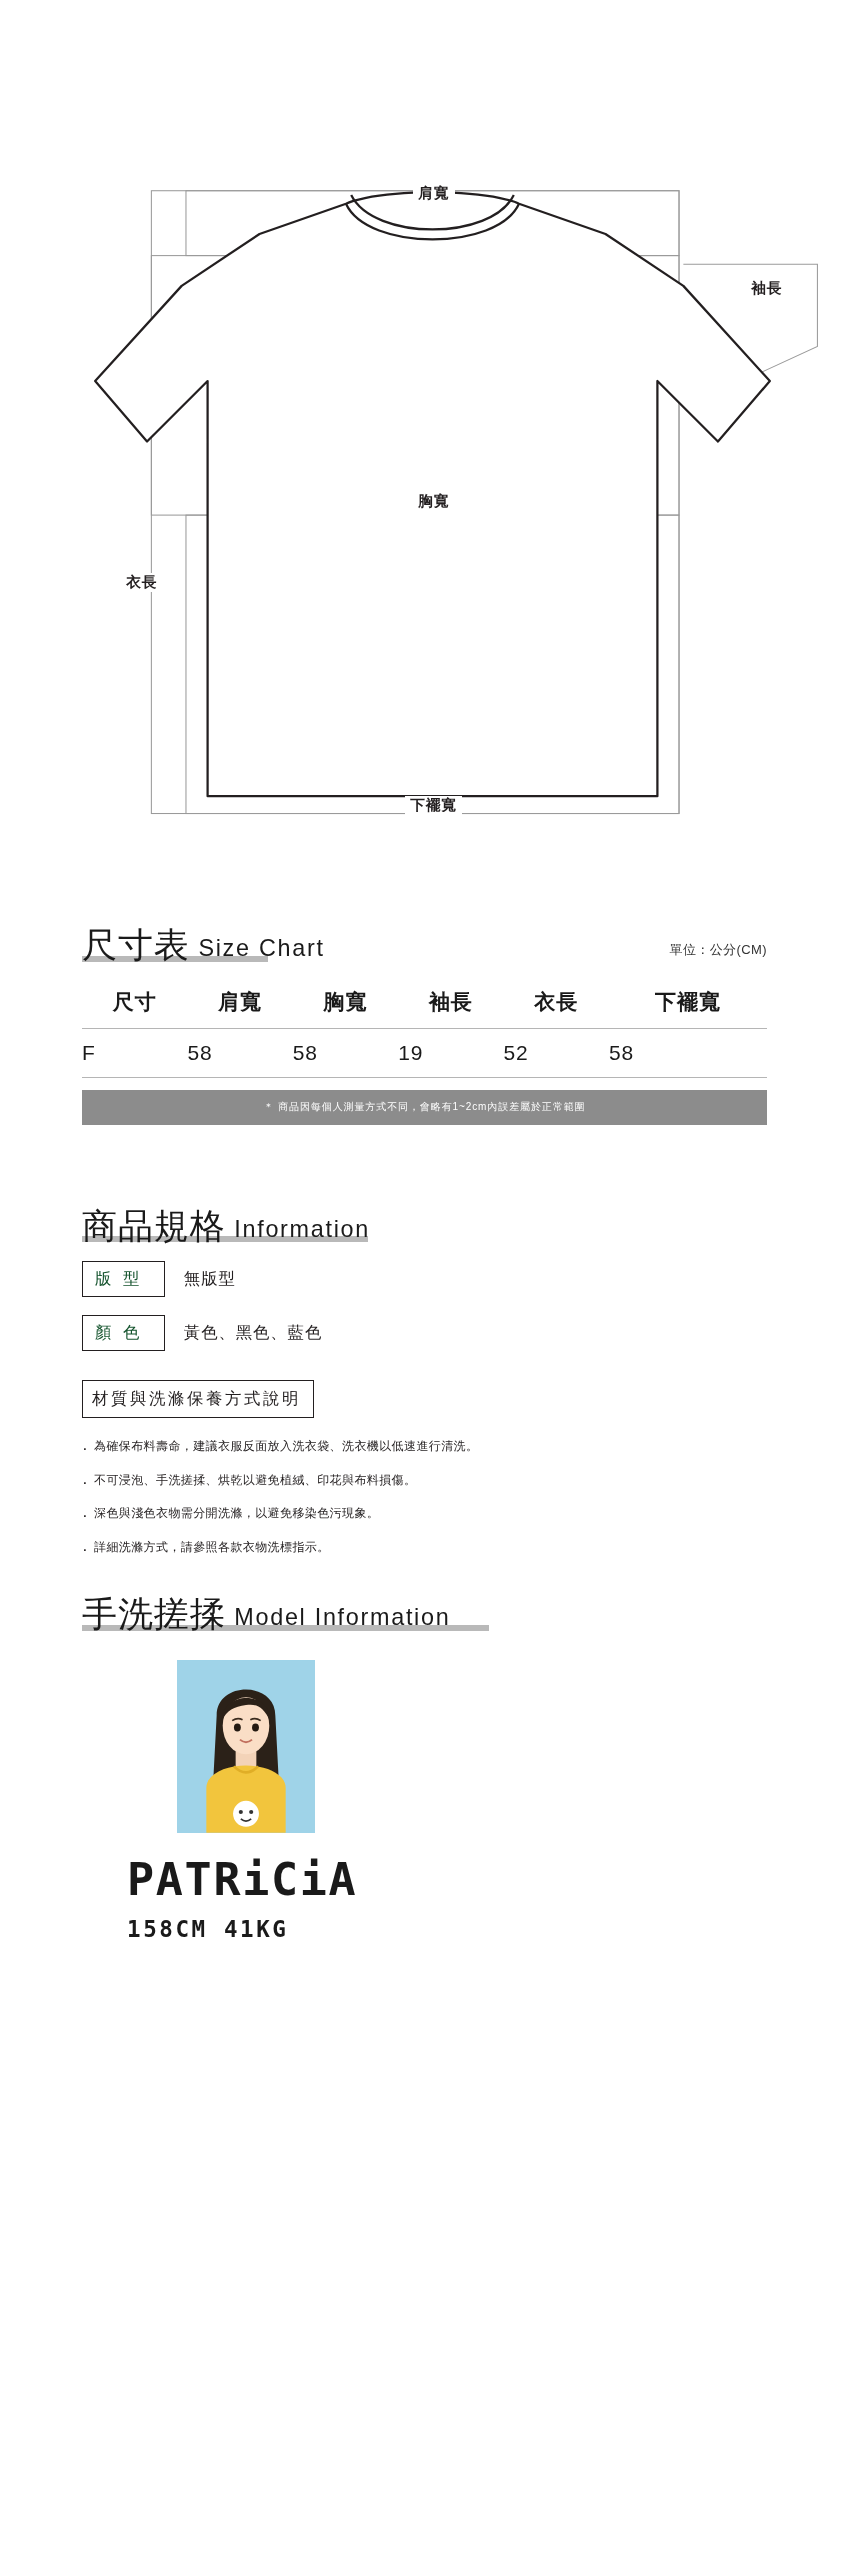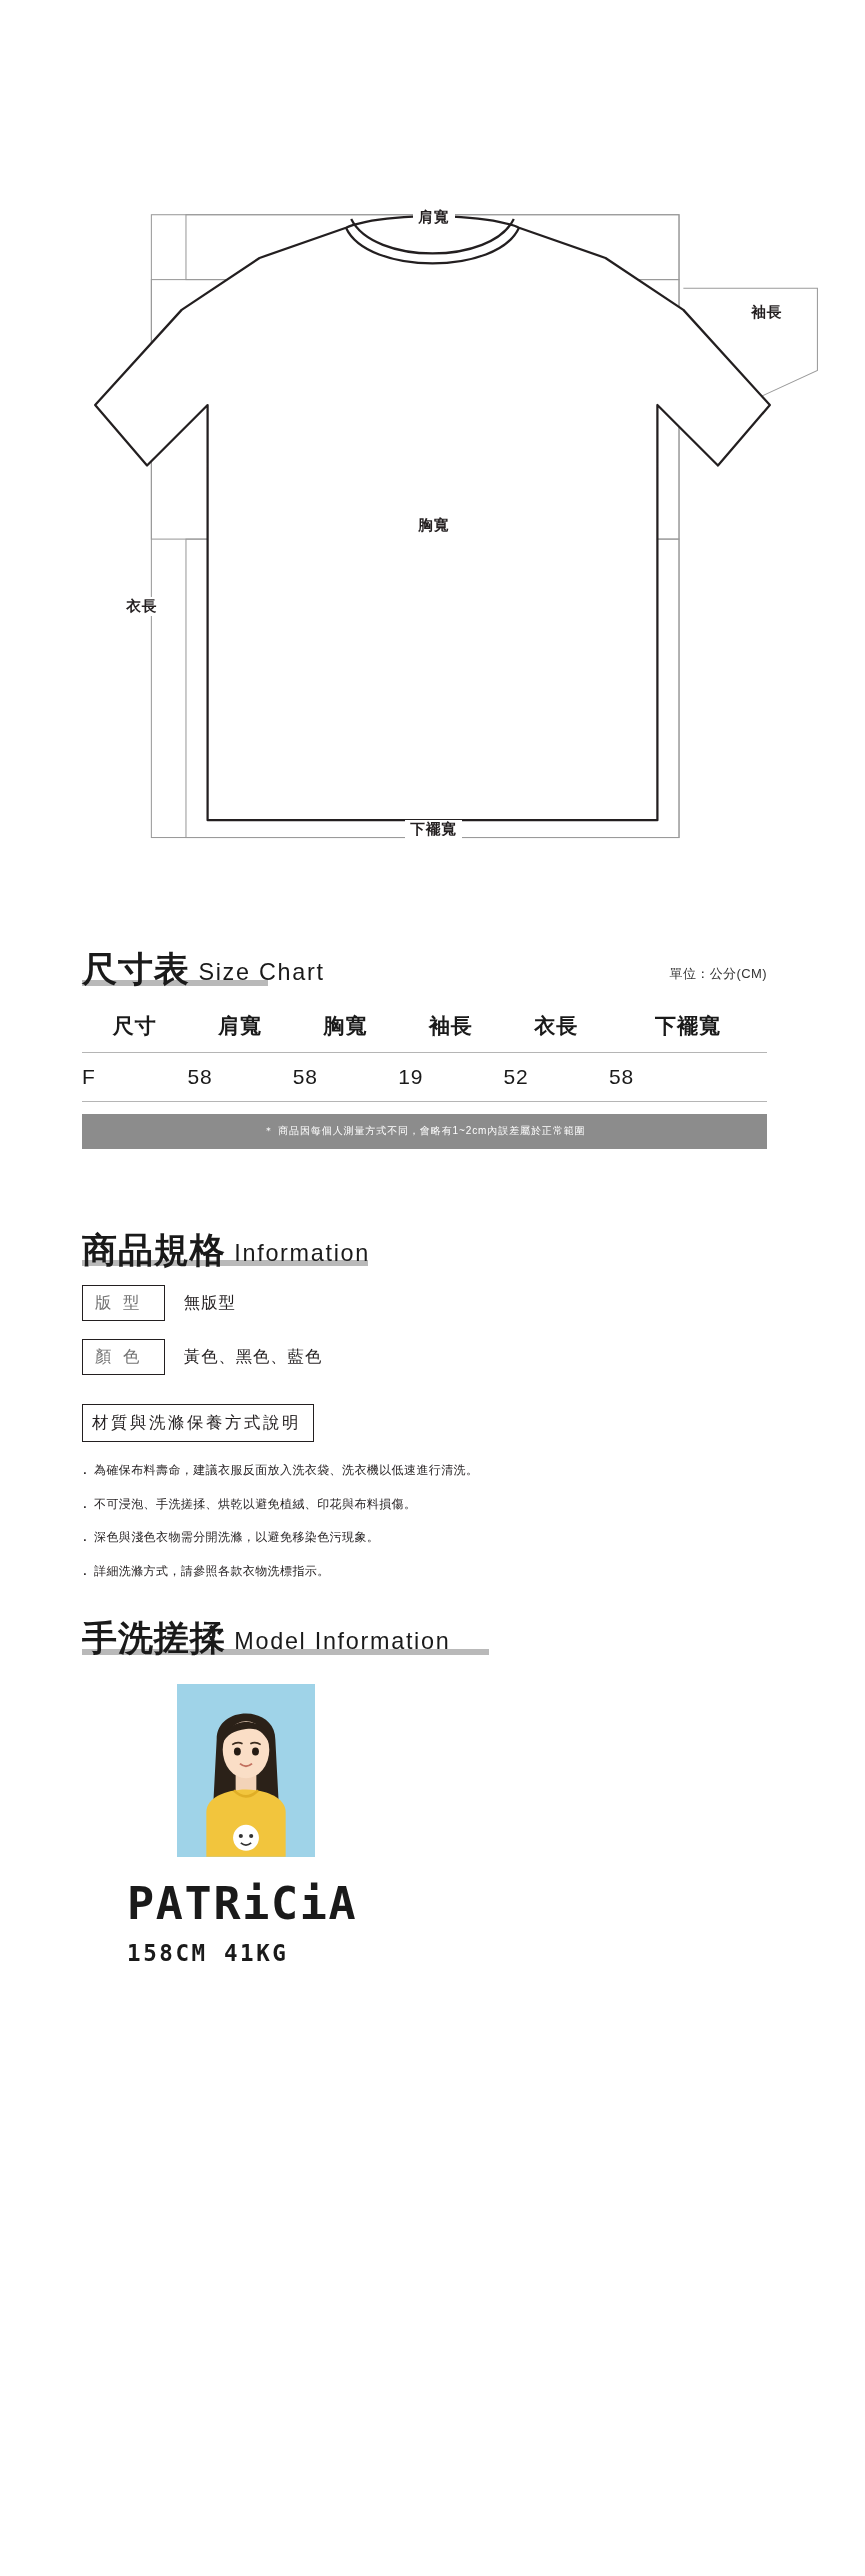--- a/index.html
+++ b/index.html
@@ -3,21 +3,21 @@
 <meta charset="utf-8">
 <style>
   * { box-sizing: border-box; }
   html, body { margin:0; padding:0; }
   body {
     width:865px;
     background:#ffffff;
     font-family:"Liberation Sans", sans-serif;
     color:#231f20;
   }
-  .page { width:849px; position:relative;margin-top:24px; }
+  .page { width:849px; position:relative; }
 
   
   .diagram-wrap {
     position:relative;
     width:865px;
     height:891px;
   }
   .diagram-svg { position:absolute; left:0; top:0; }
   .dim-label {
     position:absolute;
@@ -35,21 +35,21 @@
     padding:0 82px;
   }
   .sec-head {
     display:flex;
     align-items:flex-end;
     position:relative;
     margin-bottom:0;
   }
   .sec-head .cn {
     font-size:35px;
-    font-weight:bold;
+    font-weight:normal;
     letter-spacing:0.9px;
     line-height:1.1;
     color:#1a1a1a;
   }
   .sec-head .en {
     font-size:23.4px;
     letter-spacing:1.7px;
     margin-left:8.7px;
     padding-bottom:2.6px;
     color:#1a1a1a;
@@ -103,21 +103,21 @@
     align-items:center;
     margin-bottom:17.3px;
   }
   .info-key {
     border:1.7px solid #231f20;
     min-width:80px;
     text-align:center;
     font-size:16.4px;
     letter-spacing:3.5px;
     padding:6px 21px 6px 12px;
-    color:#737373;
+    color:#14532d;
   }
   .info-val {
     font-size:16.4px;
     letter-spacing:0.9px;
     margin-left:19px;
     color:#231f20;
   }
   .care-title {
     display:inline-block;
     border:1.7px solid #231f20;

